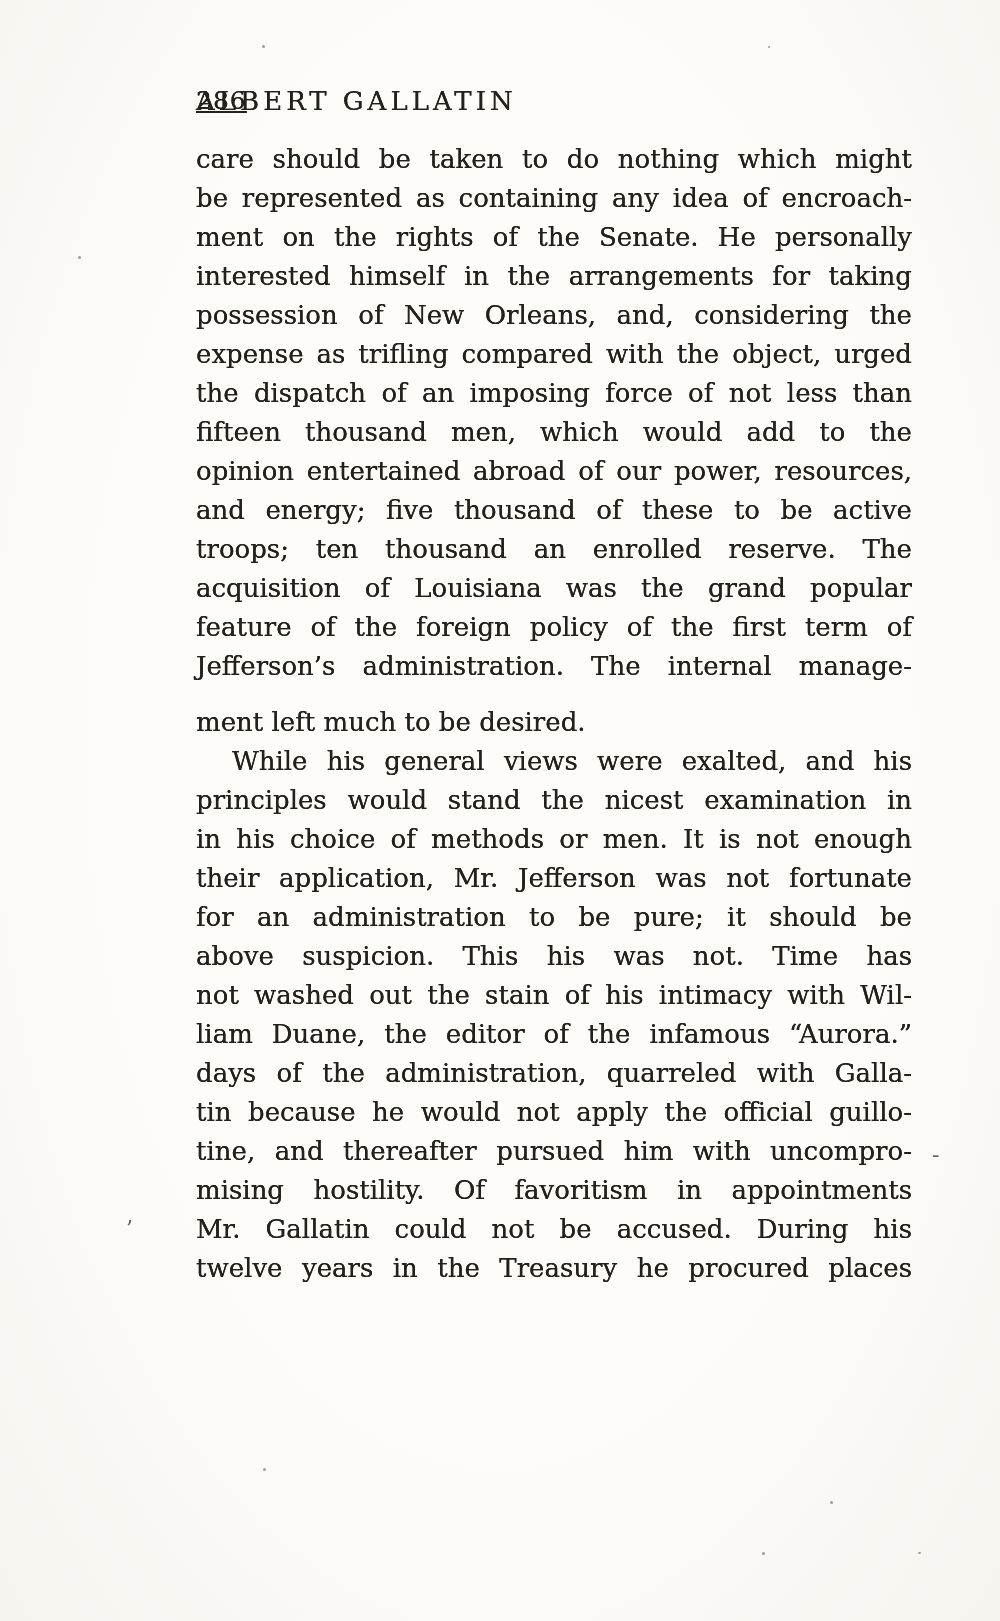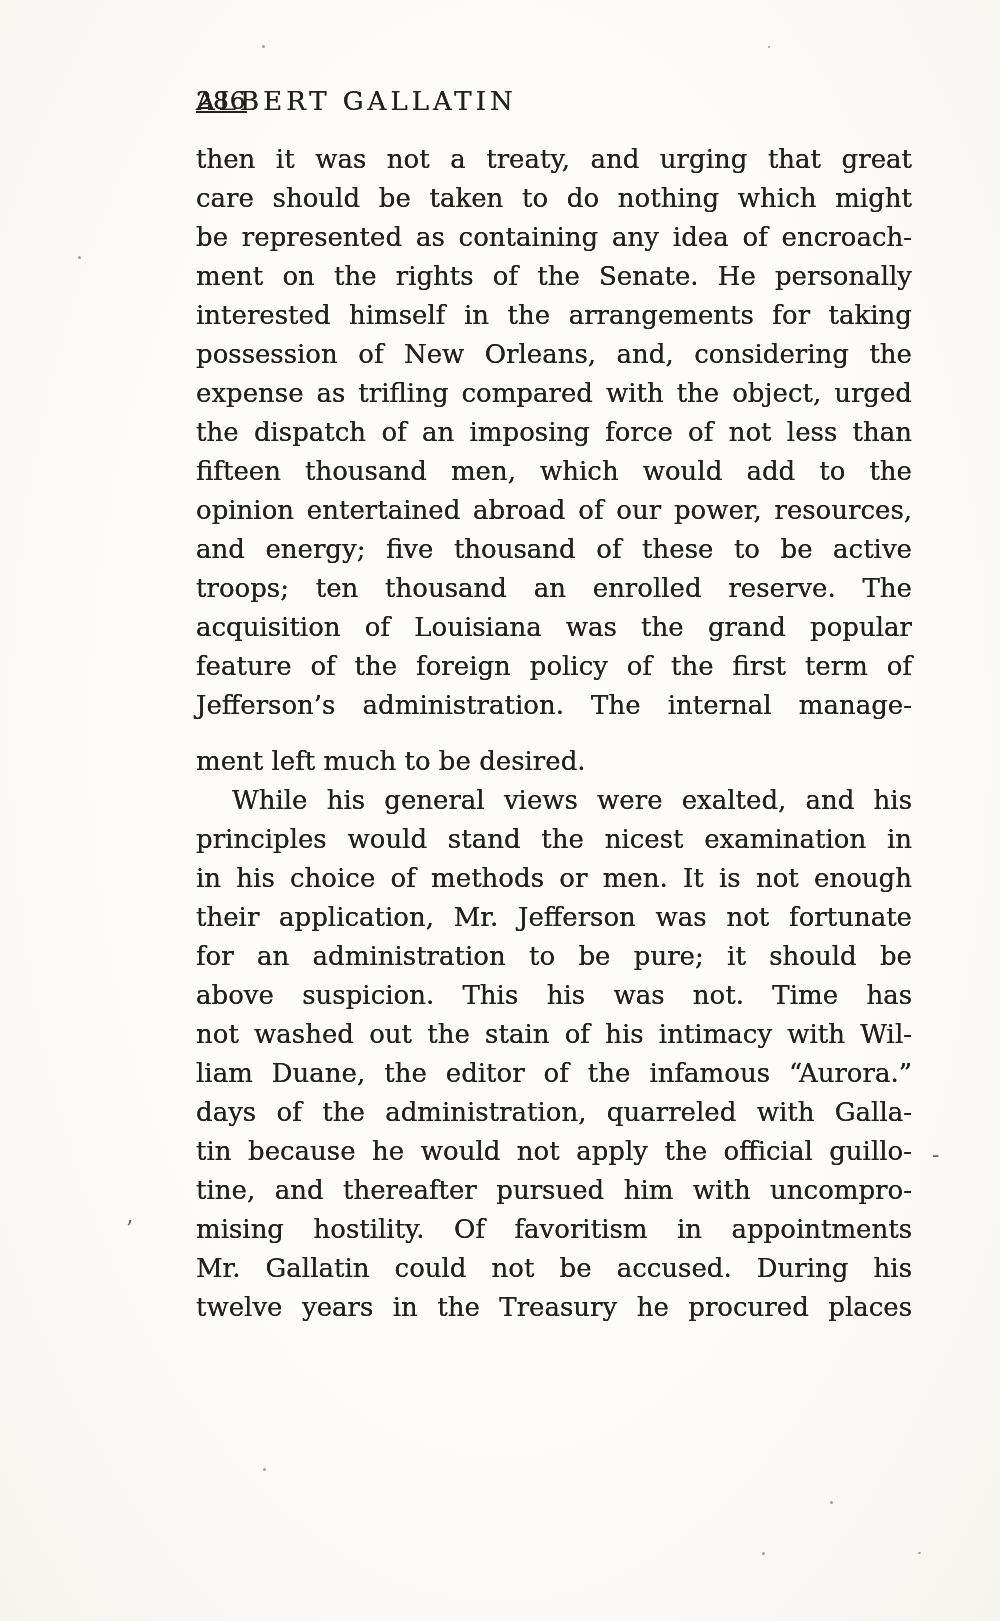--- a/index.html
+++ b/index.html
@@ -91,21 +91,20 @@
 
 <div class="page">
 
   <div class="page-header">
     <span class="page-number">286</span>
     <span class="running-title">ALBERT GALLATIN</span>
   </div>
 
   <div class="text-block">
       <div class="paragraph">
-        <div class="line">then it was not a treaty, and urging that great</div>
         <div class="line">care should be taken to do nothing which might</div>
         <div class="line">be represented as containing any idea of encroach-</div>
         <div class="line">ment on the rights of the Senate. He personally</div>
         <div class="line">interested himself in the arrangements for taking</div>
         <div class="line">possession of New Orleans, and, considering the</div>
         <div class="line">expense as trifling compared with the object, urged</div>
         <div class="line">the dispatch of an imposing force of not less than</div>
         <div class="line">fifteen thousand men, which would add to the</div>
         <div class="line">opinion entertained abroad of our power, resources,</div>
         <div class="line">and energy; five thousand of these to be active</div>

